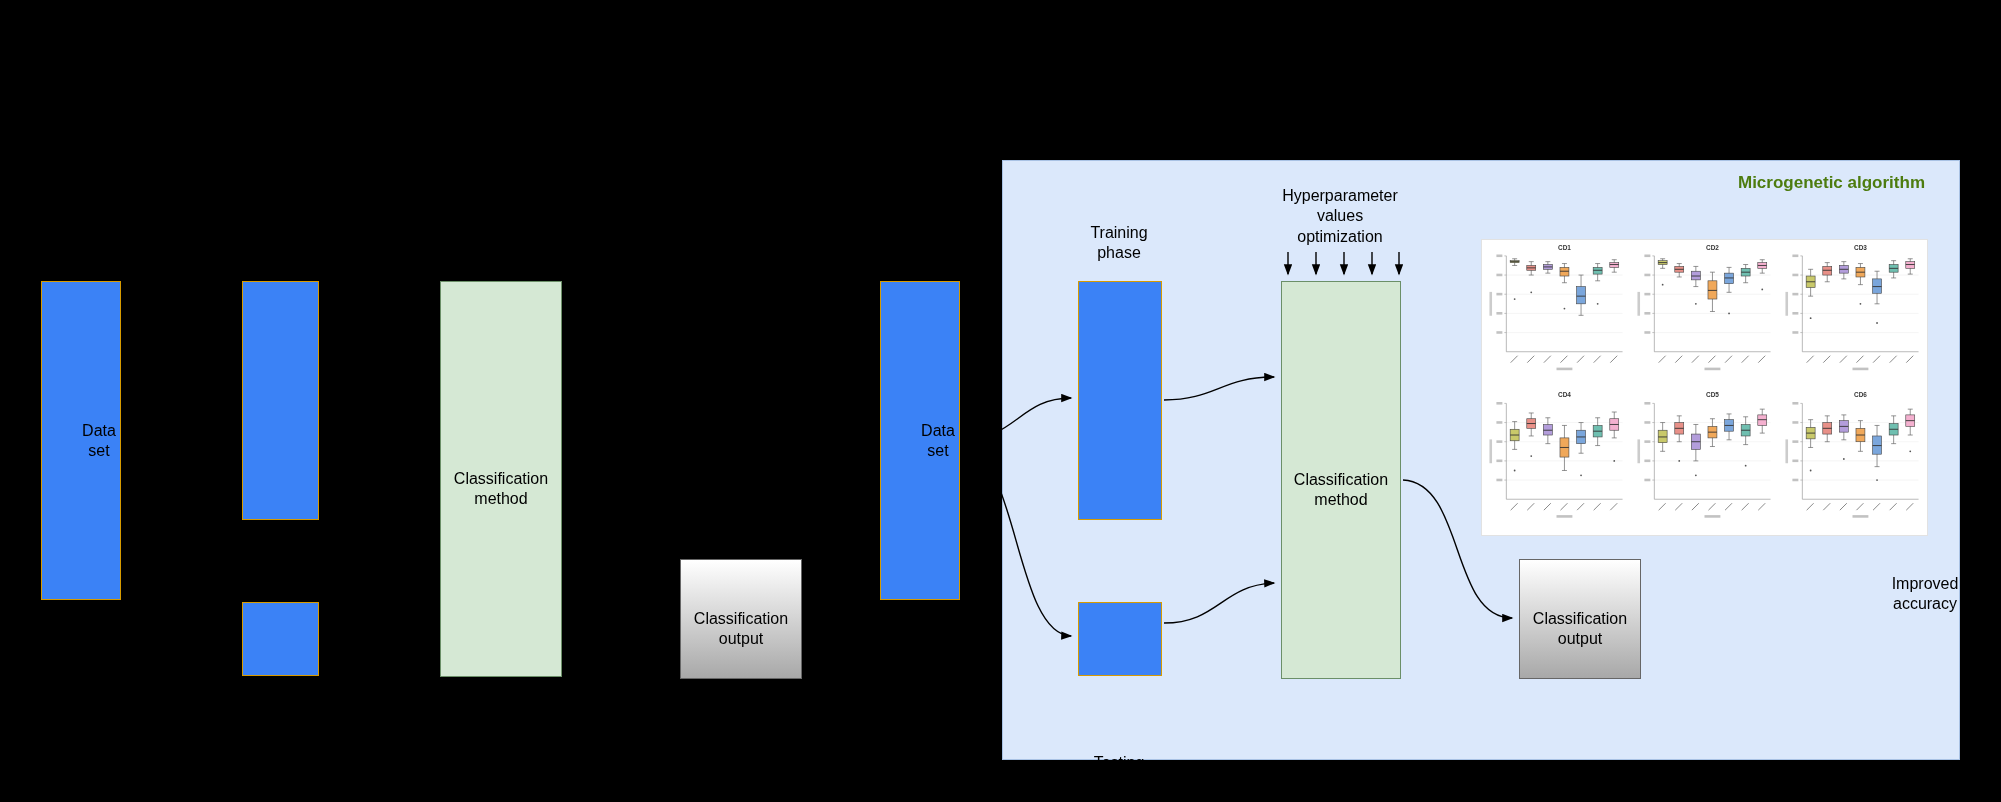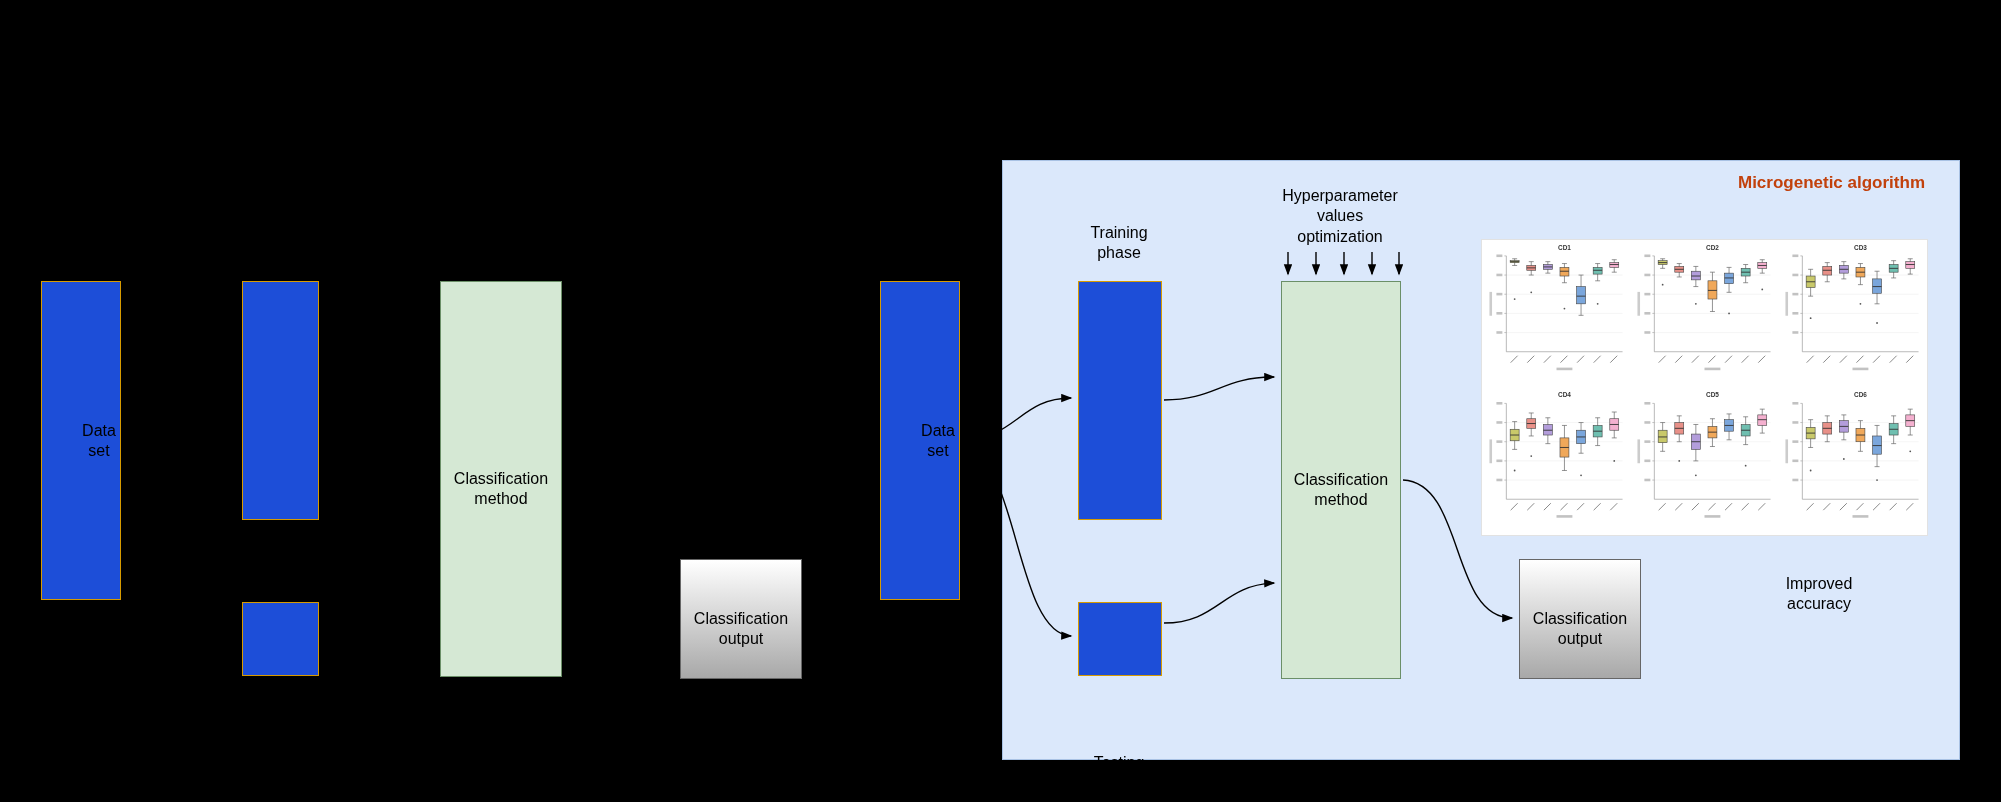--- a/index.html
+++ b/index.html
@@ -1,46 +1,46 @@
 <!DOCTYPE html>
 <html><head>
 <meta charset="utf-8">
 <style>
   * { margin:0; padding:0; box-sizing:border-box; }
   html,body { width:2001px; height:802px; background:#000; overflow:hidden;
               font-family:"Liberation Sans", sans-serif; position:relative; }
   .node { position:absolute; display:flex; align-items:center; justify-content:center;
           text-align:center; font-size:16px; color:#000; line-height:1.25; }
-  .peach { background:#1d4ed8; border:1px solid #d79b00;padding-left:36px; }
+  .peach { background:#3b82f6; border:1px solid #d79b00;padding-left:36px; }
   .green { background:#d5e8d4; border:1px solid #6b8f68; }
   .gray  { background:linear-gradient(#ffffff,#a8a8a8); border:1px solid #666; }
   .label { position:absolute; color:#000; font-size:16px; text-align:center; line-height:1.28; }
   .prewrap { white-space:pre-line;margin-top:20px; }
 
   
   #dataset-left  { left:41px;  top:281px; width:80px;  height:319px; }
   #split-top-left{ left:242px; top:281px; width:77px;  height:239px; }
   #split-bot-left{ left:242px; top:602px; width:77px;  height:74px; }
   #method-left   { left:440px; top:281px; width:122px; height:396px; }
   #output-left   { left:680px; top:559px; width:122px; height:120px; }
 
   
   #dataset-right { left:880px; top:281px; width:80px;  height:319px; }
   #panel { position:absolute; left:1002px; top:160px; width:958px; height:600px;
            background:#dbe8fb; border:1px solid #a9c2e4; }
   #panel-title { position:absolute; top:12px; right:34px; font-size:17px; font-weight:bold;
-                 color:#c2410c;margin-left:42px; }
+                 color:#4d7c0f;margin-left:42px; }
   #training-label { left:1058px; top:203px; width:122px; }
   #training-box  { left:1078px; top:281px; width:84px; height:239px; }
   #testing-box   { left:1078px; top:602px; width:84px; height:74px; }
   #testing-label { left:1058px; top:733px; width:122px; }
   #hyper-label   { left:1254px; top:166px; width:172px; }
   #method-right  { left:1281px; top:281px; width:120px; height:398px; }
   #output-right  { left:1519px; top:559px; width:122px; height:120px; }
-  #improved-label{ left:1758px; top:554px; width:122px; }
+  #improved-label{ left:1864px; top:554px; width:122px; }
 
   #boxplot-panel { position:absolute; left:1481px; top:239px; width:447px; height:297px;
                    background:#fff; border:1px solid #e2e2e2; }
   #boxplot-svg { width:100%; height:100%; display:block; }
 
   #flow-arrows { position:absolute; left:0; top:0; width:2001px; height:802px;
                  pointer-events:none; }
 </style>
 </head>
 <body>

